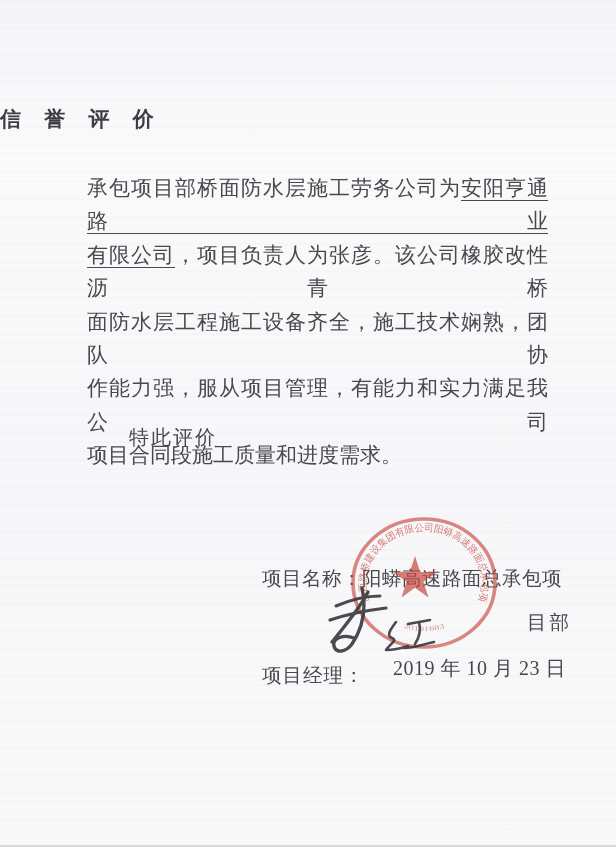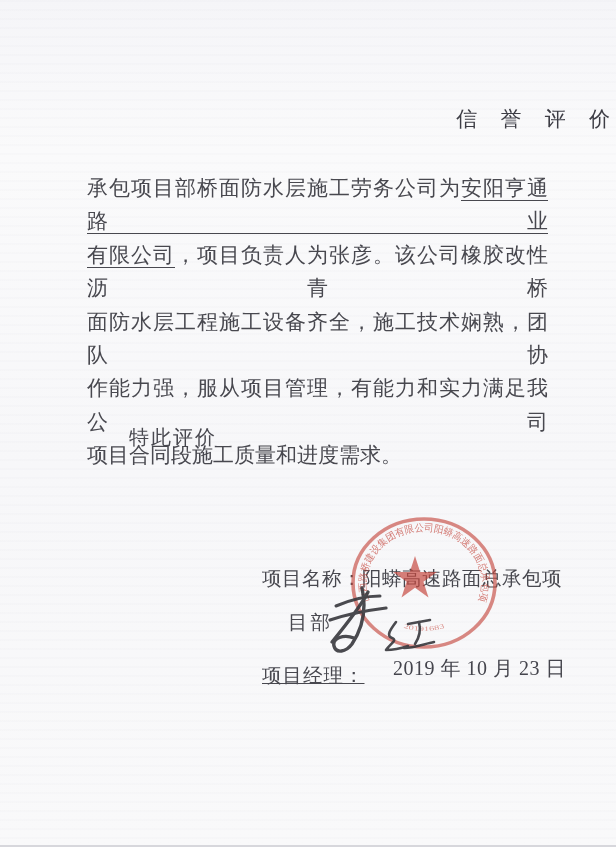--- a/index.html
+++ b/index.html
@@ -23,27 +23,26 @@
     left: 0; right: 0; bottom: 0;
     height: 2px;
     background: #d7d7dc;
   }
 
   .doc-title {
     position: absolute;
     top: 105px;
     left: 0;
     width: 616px;
-    text-align: right;
+    text-align: left;
     font-size: 21px;
-    font-weight: normal;
+    font-weight: bold;
     letter-spacing: 6px;
     word-spacing: 6px;
     color: #3d3d45;
-    padding-left: 40px;
   }
 
   .body-block {
     position: absolute;
     top: 172px;
     left: 87px;
     width: 461px;
     font-size: 21px;
     line-height: 33.4px;
     color: #48484f;
@@ -68,22 +67,22 @@
 
   .sign-block {
     position: absolute;
     left: 262px;
     top: 521px;
     width: 310px;
     font-size: 19.5px;
     color: #48484f;
   }
   .proj-line1 { letter-spacing: 0.5px; white-space: nowrap; margin-top: 44px; }
-  .proj-line2 { margin-top: 17px; margin-left: 26px; letter-spacing: 3px; }
-  .manager-line { margin-top: 26px; letter-spacing: 1px; text-decoration: underline; }
+  .proj-line2 { margin-top: 17px; margin-left: 40px; letter-spacing: 3px; text-align: right; }
+  .manager-line { margin-top: 26px; letter-spacing: 1px; }
   .date-line {
     position: absolute;
     top: 655px;
     left: 393px;
     font-size: 20px;
     letter-spacing: 0.5px;
     color: #45454d;
     white-space: nowrap;
   }
 

